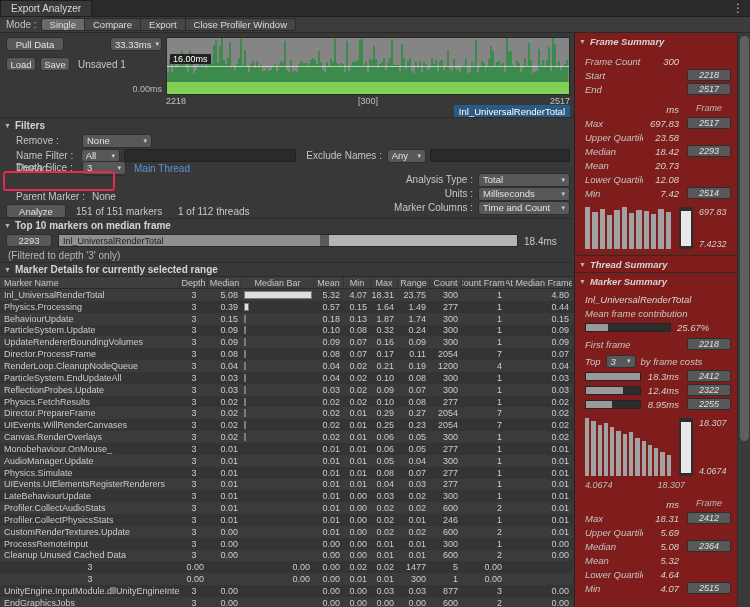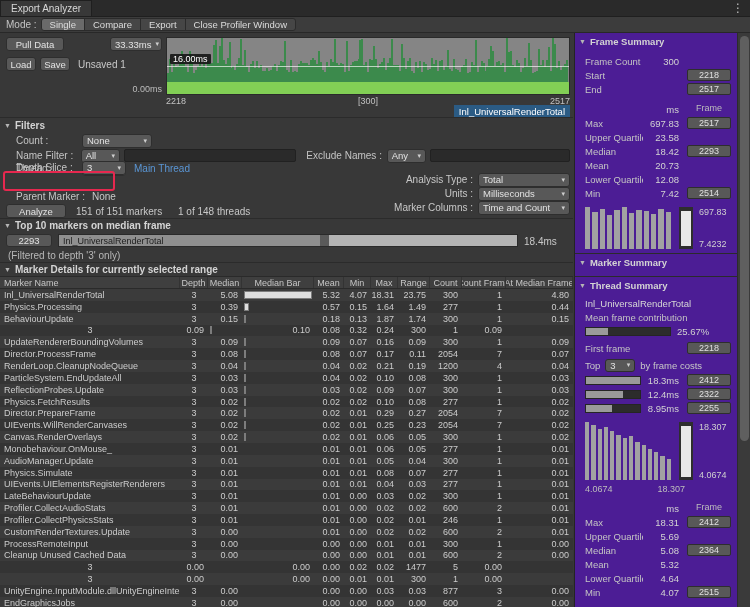--- a/index.html
+++ b/index.html
@@ -62,21 +62,21 @@
   .trow.alt{background:#343434;}
   .trow:not(.alt){background:#3b3b3b;}
   .cell{padding:0 4px;white-space:nowrap;overflow:hidden;height:100%;display:flex;align-items:center;}
   .cell.cname{padding-left:4px;}
   .cell.ctr{justify-content:center;}
   .cell.num{justify-content:flex-end;}
   .barcell{padding:0 2px;}
   .medbar{height:8px;background:#dedede;border:1px solid #7c7c7c;}
 
   
-  .rpanel{position:absolute;left:574px;top:33px;width:163px;height:574px;background:#4c1d95;border-left:1px solid #242424;overflow:hidden;font-size:9.5px;}
+  .rpanel{position:absolute;left:574px;top:33px;width:163px;height:574px;background:#7f1d1d;border-left:1px solid #242424;overflow:hidden;font-size:9.5px;font-style:italic;}
   .rhead{display:flex;align-items:center;gap:4px;font-weight:bold;color:#d4d4d4;padding:3px 4px 2px;border-top:1px solid #2b2b2b;}
   .rhead.first{border-top:none;}
   .srow{display:flex;align-items:center;height:12px;margin:2px 6px 0 10px;}
   .sl{flex:1;color:#c4c4c4;white-space:nowrap;overflow:hidden;}
   .sv{width:36px;text-align:right;color:#d2d2d2;}
   .sb{width:44px;margin-left:8px;height:12px;line-height:11px;font-size:9px;}
   .sb.empty{background:transparent;border:none;}
   .colhdr{color:#bdbdbd;}
   .colhdr .sb{text-align:center;}
   .histblock{display:flex;margin:8px 6px 4px 10px;height:42px;}
@@ -342,21 +342,21 @@
   <span>Inl_UniversalRenderTotal</span>
 </div>
 
 <div class="hr" style="top:117px;"></div>
 <div class="foldout" style="left:4px;top:120px;">
   <span class="fa">▼</span>
   <span>Filters</span>
 </div>
 
 <div class="frow" style="top:133px;">
-  <span class="flbl">Count :</span>
+  <span class="flbl">Remove :</span>
   <div class="dd ddi" style="width:70px;">
     <span>None</span>
     <span class="dda">▾</span>
   </div>
 </div>
 
 <div class="frow" style="top:148px;width:554px;">
   <span class="flbl">Name Filter :</span>
   <div class="dd ddi" style="width:40px;">
     <span>All</span>
@@ -408,21 +408,21 @@
 <div class="frowR" style="top:200px;">
   <span>Marker Columns :</span>
   <div class="dd ddi" style="width:92px;">
     <span>Time and Count</span>
     <span class="dda">▾</span>
   </div>
 </div>
 
 <div class="btn" style="left:6px;top:204px;width:60px;">Analyze</div>
 <span class="txt" style="left:76px;top:206px;">151 of 151 markers</span>
-<span class="txt" style="left:178px;top:206px;">1 of 148 threads</span>
+<span class="txt" style="left:178px;top:206px;">1 of 112 threads</span>
 
 <div class="hr" style="top:218px;"></div>
 <div class="foldout" style="left:4px;top:220px;">
   <span class="fa">▼</span>
   <span>Top 10 markers on median frame</span>
 </div>
 <div class="btn" style="left:6px;top:234px;width:46px;height:13px;">2293</div>
 <div class="t10bar">
   <div class="t10main" style="width: 57%;">Inl_UniversalRenderTotal</div>
   <div style="display:flex;height:100%;">
@@ -499,20 +499,21 @@
       </div>
       <div class="cell num">0.18</div>
       <div class="cell num">0.13</div>
       <div class="cell num">1.87</div>
       <div class="cell num">1.74</div>
       <div class="cell num">300</div>
       <div class="cell num">1</div>
       <div class="cell num">0.15</div>
     </div>
     <div class="trow tgrid alt">
+      <div class="cell cname">ParticleSystem.Update</div>
       <div class="cell ctr">3</div>
       <div class="cell num">0.09</div>
       <div class="cell barcell">
         <div class="medbar" style="width: 2%;"></div>
       </div>
       <div class="cell num">0.10</div>
       <div class="cell num">0.08</div>
       <div class="cell num">0.32</div>
       <div class="cell num">0.24</div>
       <div class="cell num">300</div>
@@ -911,28 +912,28 @@
       </div>
     <div class="boxplot">
         <div class="bp-box"></div>
       </div>
     <div class="bp-lbls">
       <span>697.83</span>
       <span>7.4232</span>
     </div>
   </div>
 
+  <div class="rhead" style="margin-top:6px;">
+    <span class="fa">▼</span>
+    <span>Thread Summary</span>
+  </div>
+
   <div class="rhead">
     <span class="fa">▼</span>
     <span>Marker Summary</span>
-  </div>
-
-  <div class="rhead" style="margin-top:6px;">
-    <span class="fa">▼</span>
-    <span>Thread Summary</span>
   </div>
   <div class="srow" style="margin-top:4px;">
     <span class="sl" style="color:#d6d6d6;">Inl_UniversalRenderTotal</span>
   </div>
   <div class="srow">
     <span class="sl">Mean frame contribution</span>
   </div>
   <div class="contrib">
     <div class="ctrack">
         <div class="cfill" style="width: 25.67%;"></div>

